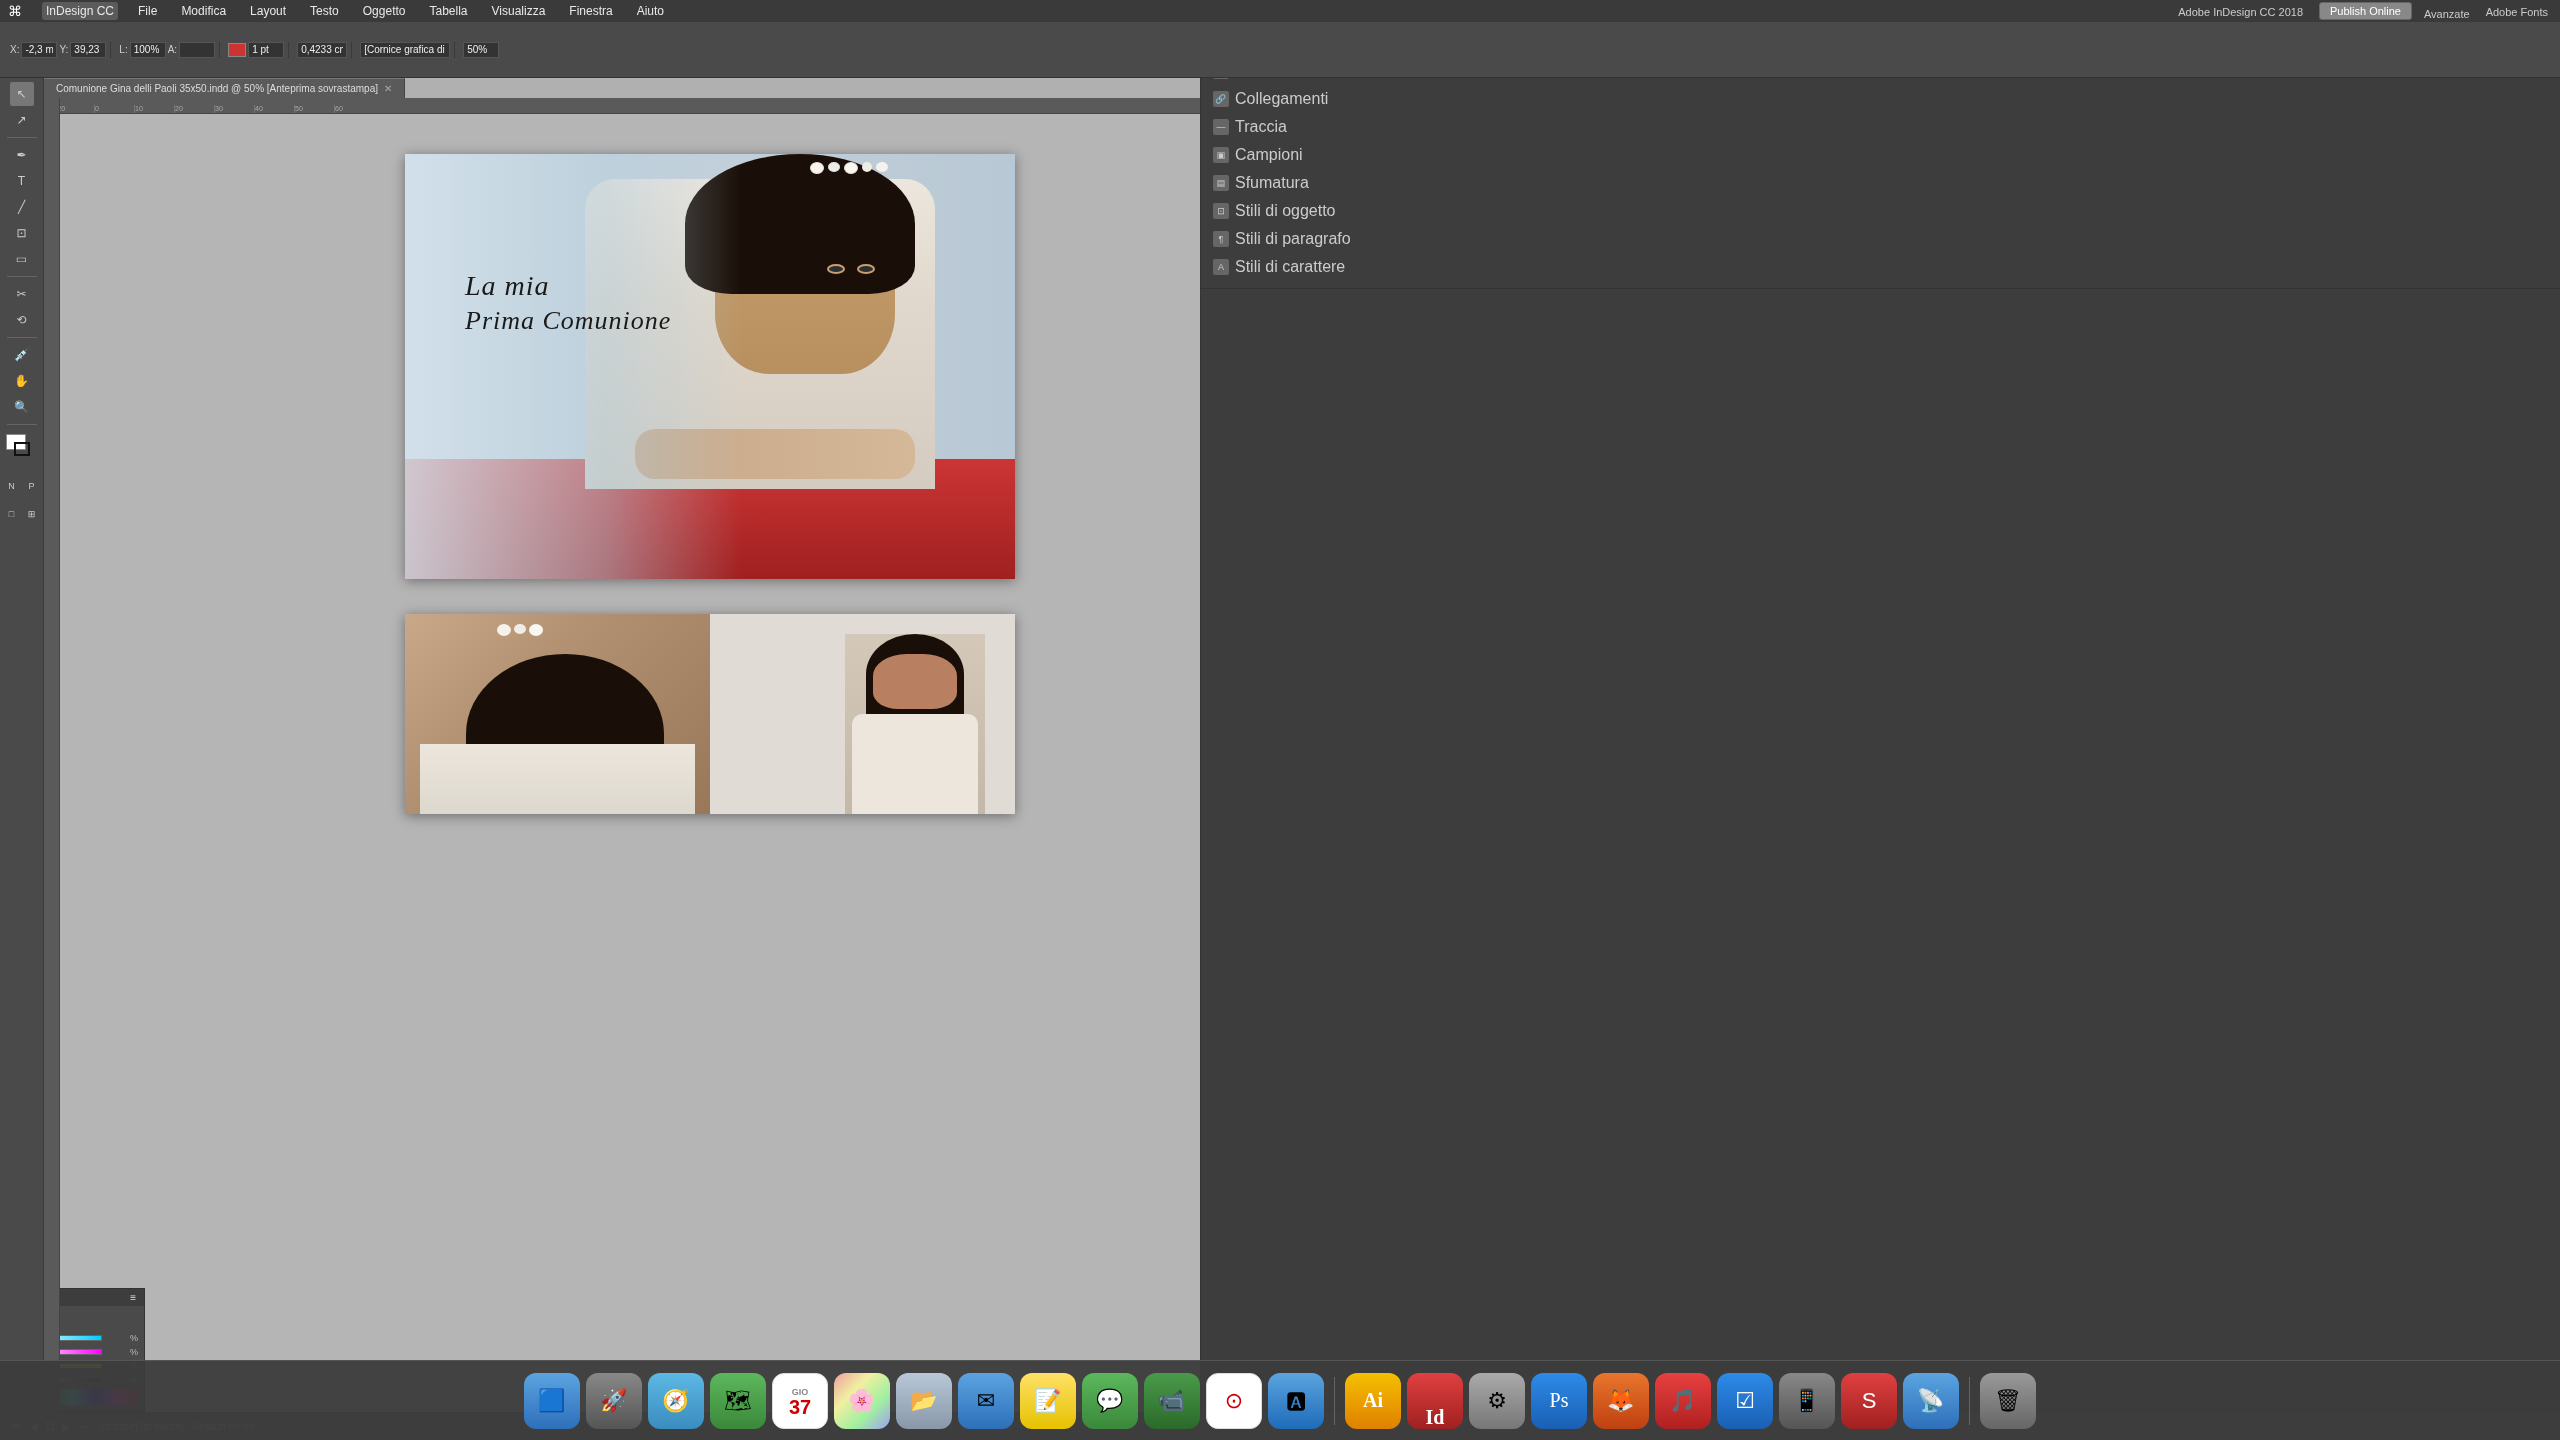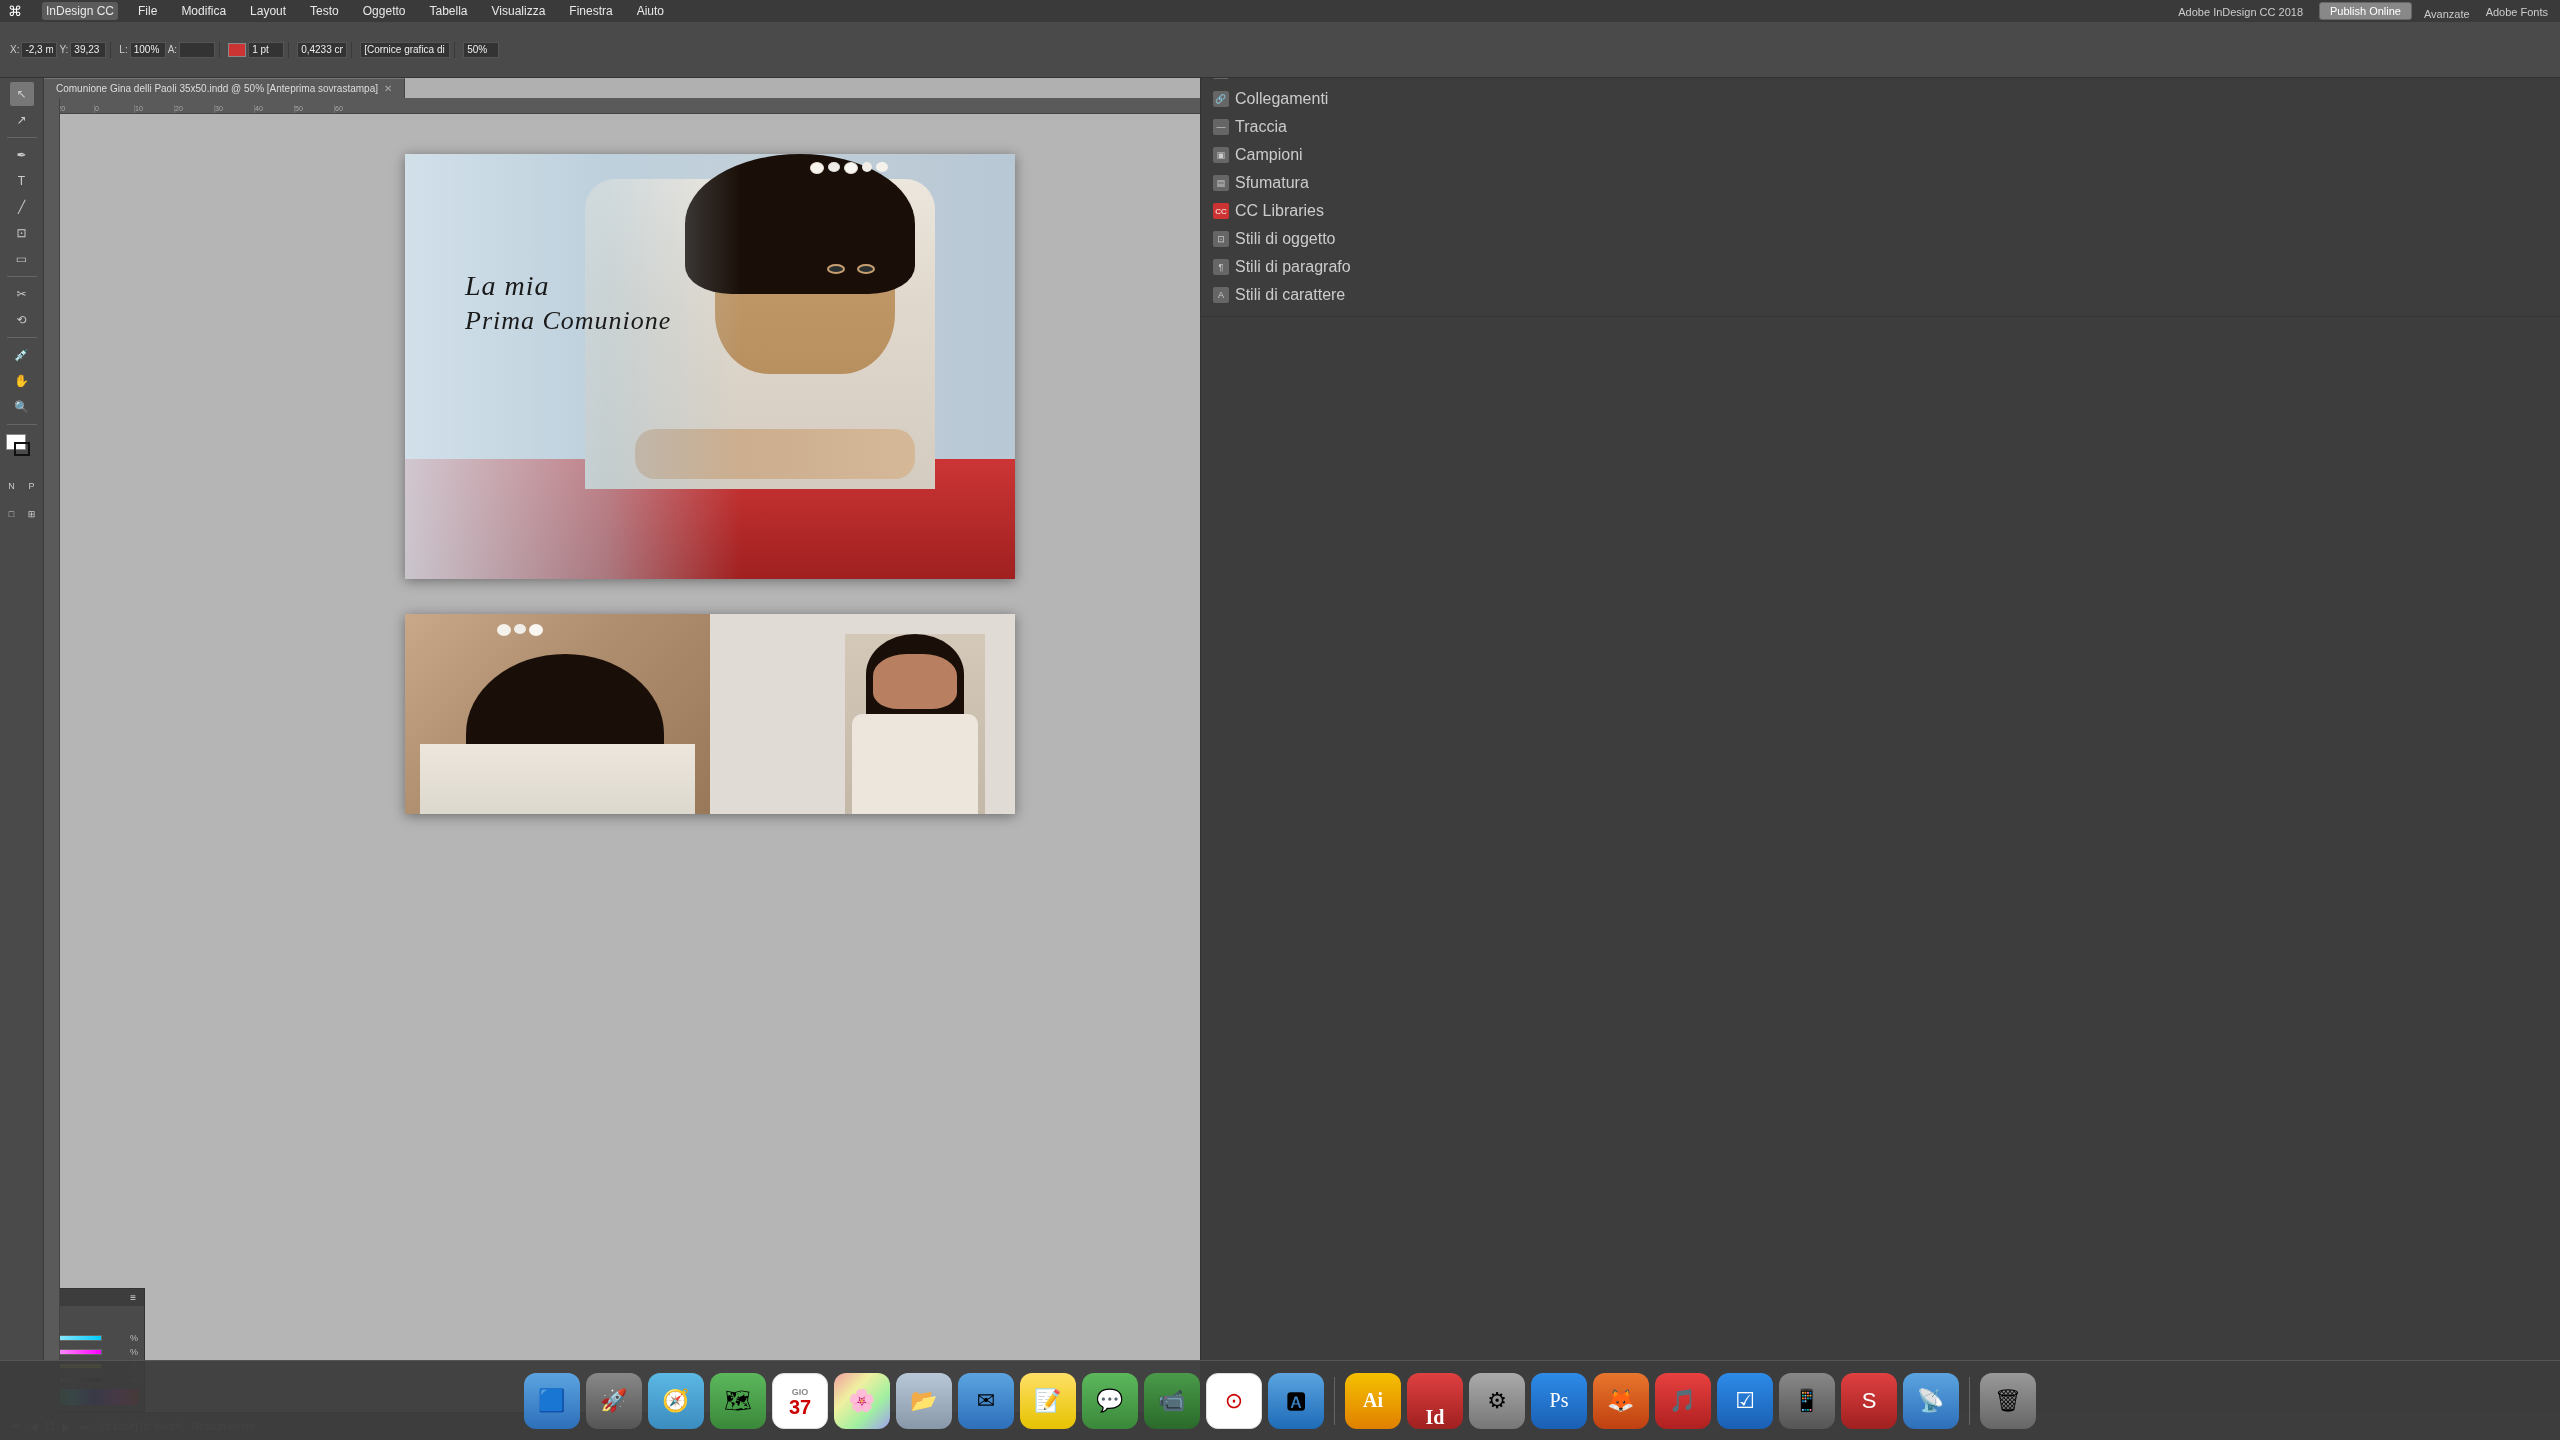--- a/index.html
+++ b/index.html
@@ -687,24 +687,20 @@
     <div class="panel-icon-row">
       <div class="panel-icon">▣</div>
       <span class="panel-label">Campioni</span>
     </div>
 
     <div class="panel-icon-row">
       <div class="panel-icon">▤</div>
       <span class="panel-label">Sfumatura</span>
     </div>
 
-    <div class="panel-icon-row">
-      <div class="panel-icon" style="background:#cc3333;color:#fff;font-size:8px;">CC</div>
-      <span class="panel-label">CC Libraries</span>
-    </div>
 
 
     <div class="panel-icon-row">
       <div class="panel-icon">⊡</div>
       <span class="panel-label">Stili di oggetto</span>
     </div>
 
     <div class="panel-icon-row">
       <div class="panel-icon">¶</div>
       <span class="panel-label">Stili di paragrafo</span>

